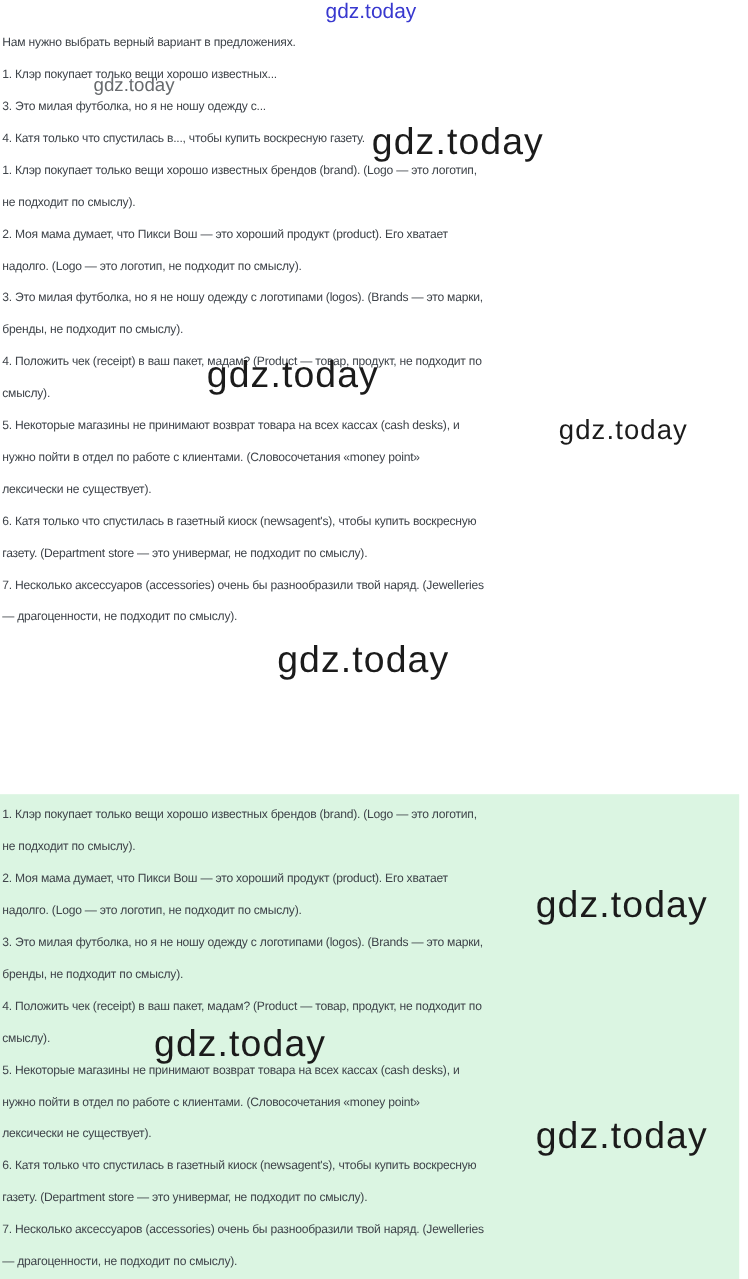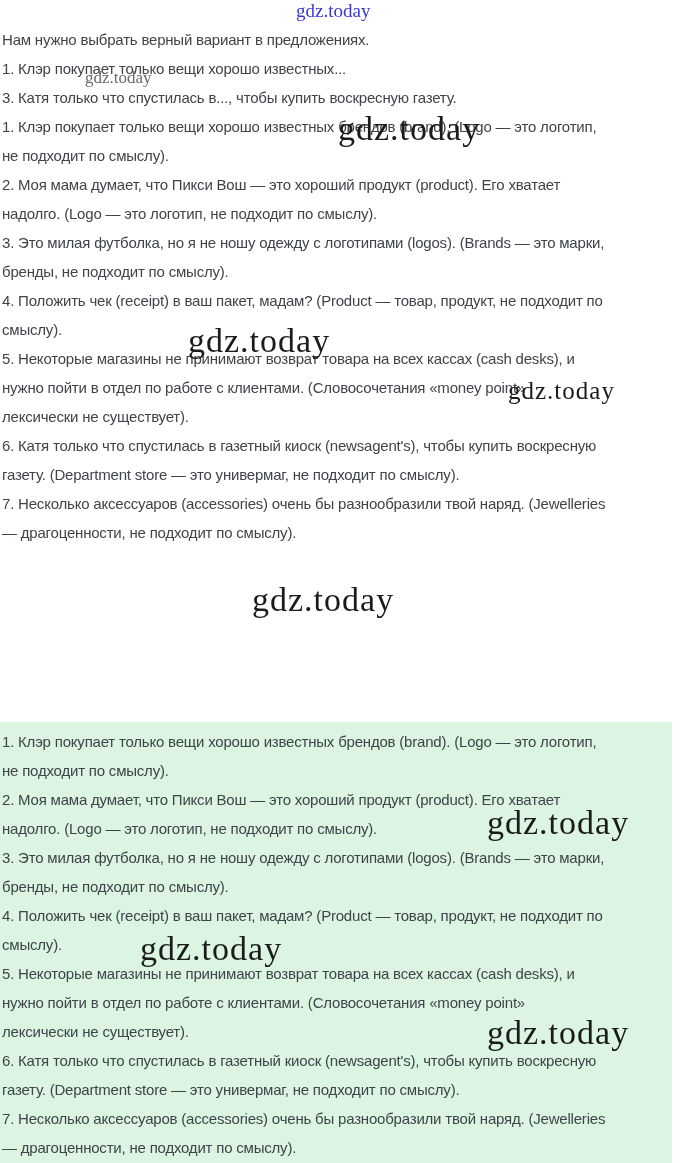--- a/index.html
+++ b/index.html
@@ -14,40 +14,40 @@
   }
   .content {
     position: absolute;
     top: 25px;
     left: 0;
     right: 8px;
     padding: 0 2px;
   }
   .para {
     margin: 0;
-    font-size: 15px;
+    font-size: 11px;
     line-height: 29px;
     letter-spacing: -0.2px;
     color: var(--text, #3f444a);
     white-space: pre-line;
   }
   .green-block {
     position: absolute;
     top: 722px;
     left: 0;
     width: 672px;
     height: 441px;
     background: var(--green-bg, #dbf5e2);
     box-sizing: border-box;
     padding: 5px 2px 0 2px;
     overflow: hidden;
   }
   .wm {
     position: absolute;
-    font-family: Liberation Serif, serif;
+    font-family: Liberation Sans, sans-serif;
     font-weight: 100;
     color: var(--wm-dark, #1b1b1b);
     white-space: nowrap;
     letter-spacing: 1px;
     pointer-events: none;
   }
   .wm1 { top: 0px;    left: 296px; font-size: 19px; letter-spacing: 0;
          color: var(--wm-blue, #3838cf); font-weight: 400; }
   .wm2 { top: 68px;   left: 85px;  font-size: 17px; letter-spacing: 0;
          color: var(--wm-gray, #686b6e); font-weight: 300; }
@@ -61,21 +61,22 @@
 </style>
 </head>
 <body>
 
 <div class="page">
 
   <div class="content">
     <p class="para">Нам нужно выбрать верный вариант в предложениях.</p>
     <div>
         <p class="para">1. Клэр покупает только вещи хорошо известных...</p>
-        <p class="para">3. Катя только что спустилась в..., чтобы купить воскресную газету.</p>
+        <p class="para">3. Это милая футболка, но я не ношу одежду с...</p>
+        <p class="para">4. Катя только что спустилась в..., чтобы купить воскресную газету.</p>
       </div>
     <div>
         <p class="para">1. Клэр покупает только вещи хорошо известных брендов (brand). (Logo — это логотип,
 не подходит по смыслу).</p>
         <p class="para">2. Моя мама думает, что Пикси Вош — это хороший продукт (product). Его хватает
 надолго. (Logo — это логотип, не подходит по смыслу).</p>
         <p class="para">3. Это милая футболка, но я не ношу одежду с логотипами (logos). (Brands — это марки,
 бренды, не подходит по смыслу).</p>
         <p class="para">4. Положить чек (receipt) в ваш пакет, мадам? (Product — товар, продукт, не подходит по
 смыслу).</p>

